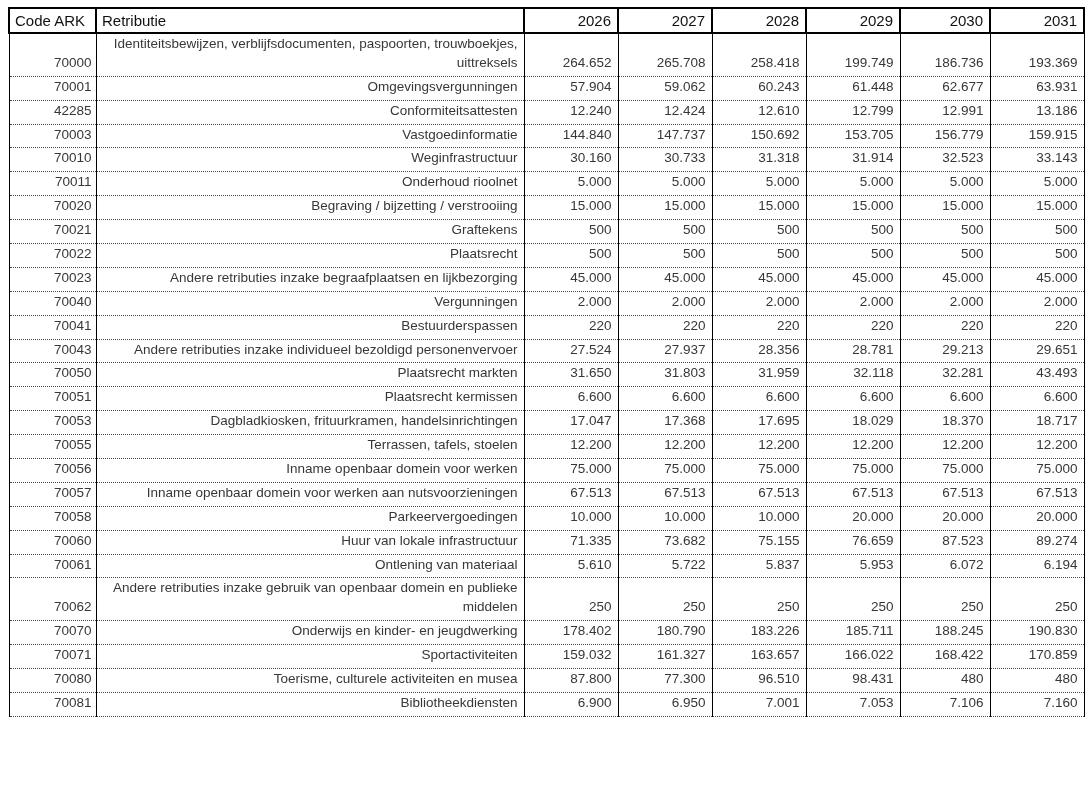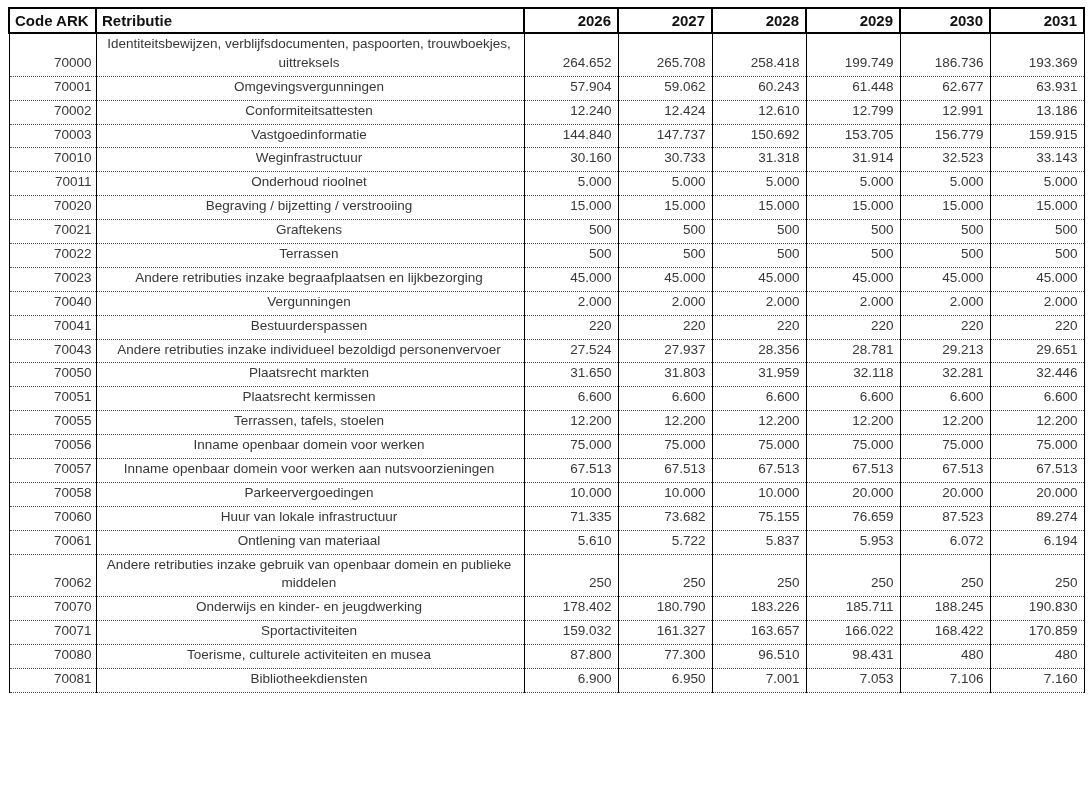--- a/index.html
+++ b/index.html
@@ -20,21 +20,21 @@
     background: #fff;
   }
   col.c-code  { width: 87px; }
   col.c-label { width: 428px; }
   col.c-year  { width: 94px; }
   col.c-year30{ width: 90px; }
 
   th {
     border: 2px solid #000000;
     font-size: 15px;
-    font-weight: bold;
+    font-weight: normal;
     color: #111111;
     padding: 2px 6px 3px 6px;
     height: 18px;
     vertical-align: middle;
     background: #ffffff;
   }
   th.h-left { text-align: left; padding-left: 5px; }
   th.h-year { text-align: right; }
 
   td {
@@ -43,21 +43,21 @@
     vertical-align: bottom;
     padding: 1px 6px 3px 6px;
     border-left: 1px solid #000000;
     border-right: 1px solid #000000;
     border-bottom: 1px dotted #454545;
     overflow: hidden;
   }
   tr.row    { height: 23px; }
   tr.tall   { height: 40px; }
   td.code   { text-align: right; padding-right: 4px; margin-top: 32px; }
-  td.label  { text-align: center; padding-left: 4px; white-space: pre-line; }
+  td.label  { text-align: right; padding-left: 4px; white-space: pre-line; }
   td.num    { text-align: right; }
 </style>
 </head>
 <body>
 
 <table class="retrib">
   <colgroup>
     <col class="c-code">
     <col class="c-label">
     <col class="c-year">
@@ -95,21 +95,21 @@
         <td class="code">70001</td>
         <td class="label">Omgevingsvergunningen</td>
         <td class="num">57.904</td>
         <td class="num">59.062</td>
         <td class="num">60.243</td>
         <td class="num">61.448</td>
         <td class="num">62.677</td>
         <td class="num">63.931</td>
       </tr>
       <tr class="row">
-        <td class="code">70002</td>
+        <td class="code">42285</td>
         <td class="label">Conformiteitsattesten</td>
         <td class="num">12.240</td>
         <td class="num">12.424</td>
         <td class="num">12.610</td>
         <td class="num">12.799</td>
         <td class="num">12.991</td>
         <td class="num">13.186</td>
       </tr>
       <tr class="row">
         <td class="code">70003</td>
@@ -156,21 +156,21 @@
         <td class="label">Graftekens</td>
         <td class="num">500</td>
         <td class="num">500</td>
         <td class="num">500</td>
         <td class="num">500</td>
         <td class="num">500</td>
         <td class="num">500</td>
       </tr>
       <tr class="row">
         <td class="code">70022</td>
-        <td class="label">Terrassen</td>
+        <td class="label">Plaatsrecht</td>
         <td class="num">500</td>
         <td class="num">500</td>
         <td class="num">500</td>
         <td class="num">500</td>
         <td class="num">500</td>
         <td class="num">500</td>
       </tr>
       <tr class="row">
         <td class="code">70023</td>
         <td class="label">Andere retributies inzake begraafplaatsen en lijkbezorging</td>
@@ -212,31 +212,41 @@
         <td class="num">29.651</td>
       </tr>
       <tr class="row">
         <td class="code">70050</td>
         <td class="label">Plaatsrecht markten</td>
         <td class="num">31.650</td>
         <td class="num">31.803</td>
         <td class="num">31.959</td>
         <td class="num">32.118</td>
         <td class="num">32.281</td>
-        <td class="num">32.446</td>
+        <td class="num">43.493</td>
       </tr>
       <tr class="row">
         <td class="code">70051</td>
         <td class="label">Plaatsrecht kermissen</td>
         <td class="num">6.600</td>
         <td class="num">6.600</td>
         <td class="num">6.600</td>
         <td class="num">6.600</td>
         <td class="num">6.600</td>
         <td class="num">6.600</td>
+      </tr>
+      <tr class="row">
+        <td class="code">70053</td>
+        <td class="label">Dagbladkiosken, frituurkramen, handelsinrichtingen</td>
+        <td class="num">17.047</td>
+        <td class="num">17.368</td>
+        <td class="num">17.695</td>
+        <td class="num">18.029</td>
+        <td class="num">18.370</td>
+        <td class="num">18.717</td>
       </tr>
       <tr class="row">
         <td class="code">70055</td>
         <td class="label">Terrassen, tafels, stoelen</td>
         <td class="num">12.200</td>
         <td class="num">12.200</td>
         <td class="num">12.200</td>
         <td class="num">12.200</td>
         <td class="num">12.200</td>
         <td class="num">12.200</td>

